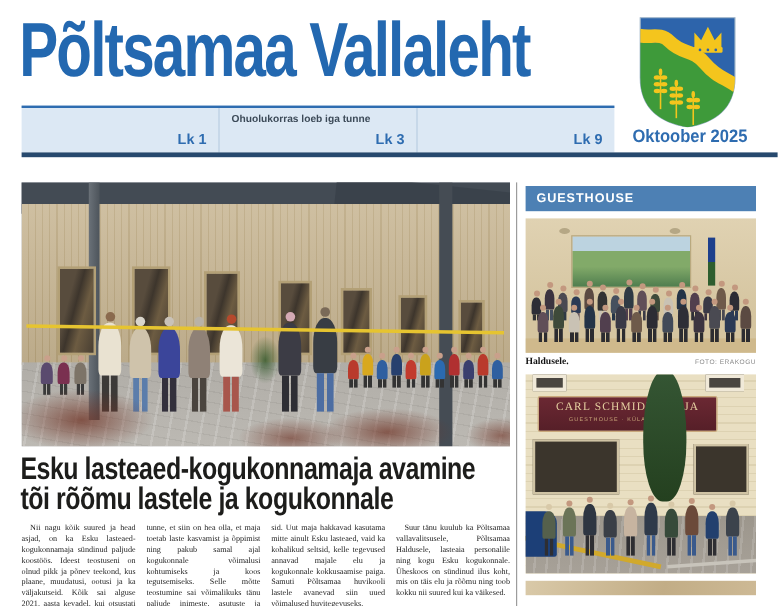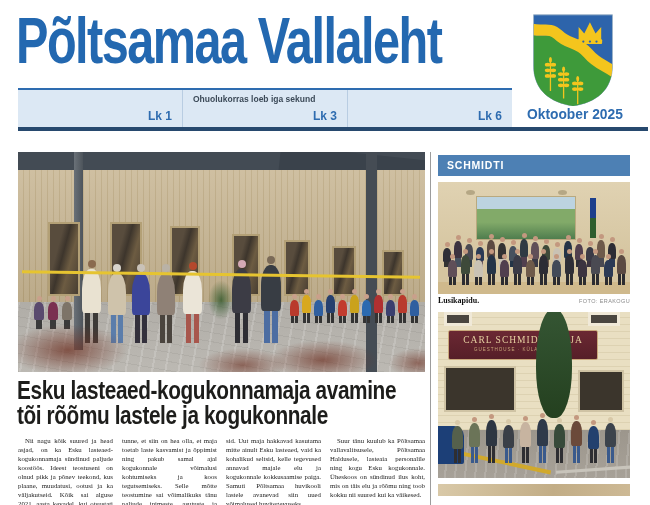--- a/index.html
+++ b/index.html
@@ -150,25 +150,25 @@
       </g>
     </g>
   </svg>
   <div class="issue-date">Oktoober 2025</div>
 
   <div class="teaser-strip">
     <div class="teaser">
       <span class="teaser-page">Lk 1</span>
     </div>
     <div class="teaser">
-      <span>Ohuolukorras loeb iga sekund</span>
+      <span>Ohuolukorras loeb iga tunne</span>
       <span class="teaser-page">Lk 3</span>
     </div>
     <div class="teaser">
-      <span class="teaser-page">Lk 6</span>
+      <span class="teaser-page">Lk 9</span>
     </div>
   </div>
 
   <div class="navy-rule"></div>
 
   <div class="main-photo" id="main-photo">
     <div class="mp-roof"></div>
     <div class="mp-roof2"></div>
     <div class="mp-wall"></div>
     <div class="mp-ground"></div>
@@ -302,21 +302,21 @@
   <div class="body-cols">
     <div class="body-col">Nii nagu kõik suured ja head asjad, on ka Esku lasteaed-kogukonnamaja sündinud paljude koostöös. Ideest teostuseni on olnud pikk ja põnev teekond, kus plaane, muudatusi, ootusi ja ka väljakutseid. Kõik sai alguse 2021. aasta kevadel, kui otsustati leida lahendus.</div>
     <div class="body-col">tunne, et siin on hea olla, et maja toetab laste kasvamist ja õppimist ning pakub samal ajal kogukonnale võimalusi kohtumiseks ja koos tegutsemiseks. Selle mõtte teostumine sai võimalikuks tänu paljude inimeste, asutuste ja organisatsioonide koostööle. Suur tänu!</div>
     <div class="body-col">sid. Uut maja hakkavad kasutama mitte ainult Esku lasteaed, vaid ka kohalikud seltsid, kelle tegevused annavad majale elu ja kogukonnale kokkusaamise paiga. Samuti Põltsamaa huvikooli lastele avanevad siin uued võimalused huvitegevuseks.</div>
     <div class="body-col">Suur tänu kuulub ka Põltsamaa vallavalitsusele, Põltsamaa Haldusele, lasteaia personalile ning kogu Esku kogukonnale. Üheskoos on sündinud ilus koht, mis on täis elu ja rõõmu ning toob kokku nii suured kui ka väikesed.</div>
   </div>
 
   <div class="v-divider"></div>
 
   <div class="sidebar">
-    <div class="sb-bar">SCHMIDTI</div>
+    <div class="sb-bar">GUESTHOUSE</div>
 
     <div class="sb-photo1" id="sb-photo1">
       <div class="ph1-light" style="left:28px;top:8px;"></div>
       <div class="ph1-light" style="left:120px;top:8px;"></div>
       <div class="ph1-mural"></div>
       <div class="ph1-flag"></div>
       <div class="ph1-floor"></div>
     <div class="person" style="left:5px;top:60px;width:8px;height:26px;">
           <div class="p-head" style="width:5px;height:5px;background:#c3987f;"></div>
           <div class="p-body" style="height:14px;background:#2e2e36;"></div>
@@ -462,21 +462,21 @@
           <div class="p-body" style="height:17px;background:#2b3a55;"></div>
           <div class="p-legs" style="height:8px;background:linear-gradient(90deg,#2c2c30 0 42%,transparent 42% 58%,#2c2c30 58%);"></div>
         </div>
         <div class="person" style="left:179px;top:67px;width:9px;height:37px;">
           <div class="p-head" style="width:5px;height:5px;background:#c3987f;"></div>
           <div class="p-body" style="height:19px;background:#5b4a42;"></div>
           <div class="p-legs" style="height:11px;background:linear-gradient(90deg,#2c2c30 0 42%,transparent 42% 58%,#2c2c30 58%);"></div>
         </div>
       </div>
     <div class="sb-cap-row">
-      <span class="sb-cap">Lusikapidu.</span>
+      <span class="sb-cap">Haldusele.</span>
       <span class="sb-credit">FOTO: ERAKOGU</span>
     </div>
 
     <div class="sb-photo2" id="sb-photo2">
       <div class="ph2-upwin" style="left:6px;top:0;width:28px;height:14px;"></div>
       <div class="ph2-upwin" style="left:150px;top:0;width:32px;height:14px;"></div>
       <div class="ph2-sign">
         <div class="ph2-sign-l1">CARL SCHMIDTI MAJA</div>
         <div class="ph2-sign-l2">GUESTHOUSE  ·  KÜLALISTEMAJA</div>
       </div>

